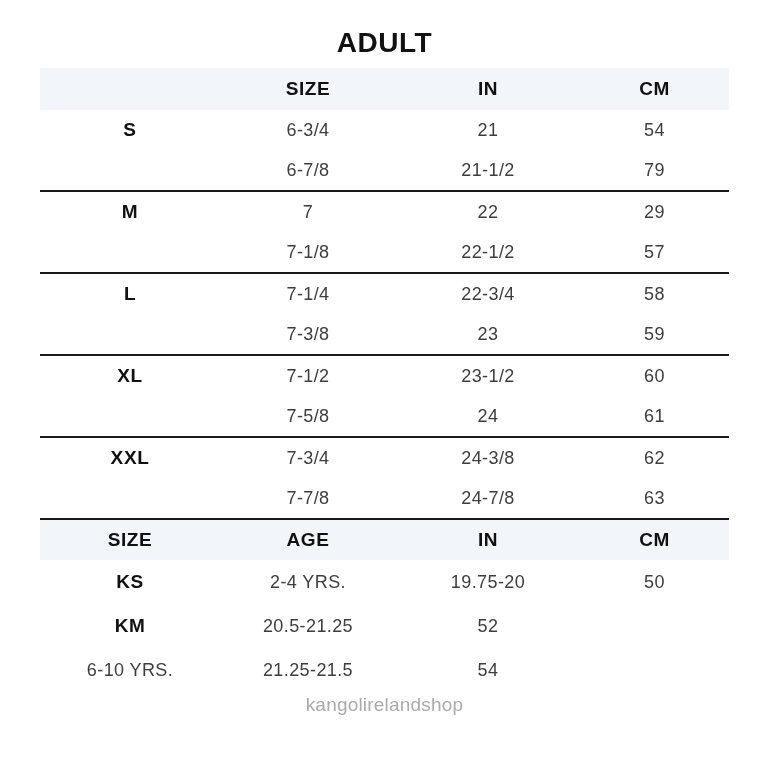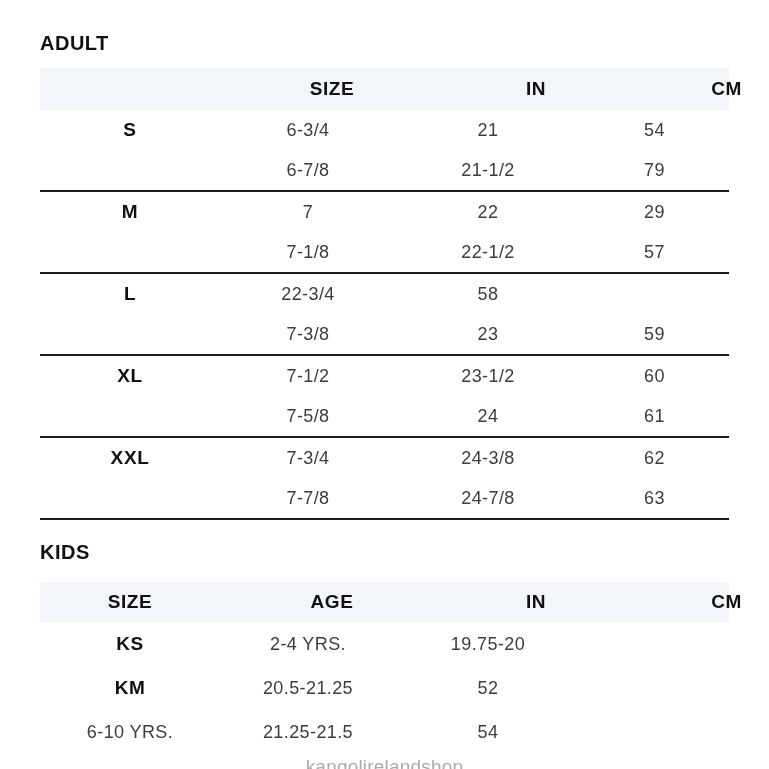--- a/index.html
+++ b/index.html
@@ -5,33 +5,33 @@
   * { margin: 0; padding: 0; box-sizing: border-box; }
   html, body { background: #ffffff; }
   body {
     width: 769px; height: 769px;
     font-family: "Liberation Sans", sans-serif;
     overflow: hidden;
   }
   .page { padding: 33px 40px 0 40px; }
 
   .section-title {
-    font-size: 20px; font-weight: 800; color: #111;
-    letter-spacing: 0.5px; line-height: 20px; height: 20px;
+    font-size: 28px; font-weight: 800; color: #111;
+    letter-spacing: 0.5px; line-height: 20px; height: 20px; text-align: center;
   }
   .title-adult { margin-bottom: 15px; }
   .title-kids { margin-top: 22px; margin-bottom: 20px; }
 
   .grid4 {
     display: grid;
     grid-template-columns: 180px 176px 184px 149px;
     align-items: center;
   }
 
-  .thead { background: var(--band, #f2f5f9); height: 42px; gap: 24px; }
+  .thead { background: var(--band, #f2f5f9); height: 42px; }
   .kids-table .thead { height: 40px; }
   .th {
     text-align: center; font-weight: 800; font-size: 19px;
     color: #111; letter-spacing: 0.6px;
   }
 
   .row { height: 40px; }
   .kids-table .row { height: 44px; }
 
   .cell {
@@ -88,20 +88,21 @@
           <div class="row grid4">
             <div class="cell label-cell"></div>
             <div class="cell">7-1/8</div>
             <div class="cell">22-1/2</div>
             <div class="cell">57</div>
           </div>
         </div>
         <div class="group">
           <div class="row grid4">
             <div class="cell label-cell">L</div>
+            <div class="cell">7-1/4</div>
             <div class="cell">22-3/4</div>
             <div class="cell">58</div>
           </div>
           <div class="row grid4">
             <div class="cell label-cell"></div>
             <div class="cell">7-3/8</div>
             <div class="cell">23</div>
             <div class="cell">59</div>
           </div>
         </div>
@@ -129,34 +130,34 @@
           <div class="row grid4">
             <div class="cell label-cell"></div>
             <div class="cell">7-7/8</div>
             <div class="cell">24-7/8</div>
             <div class="cell">63</div>
           </div>
         </div>
       </div>
   </div>
 
-  <h2 class="section-title title-kids">KIDS</h2>
 
   <div class="kids-table">
     <div class="thead grid4">
       <div class="th">SIZE</div>
       <div class="th">AGE</div>
       <div class="th">IN</div>
       <div class="th">CM</div>
     </div>
     <div id="kids-body">
         <div class="row grid4">
           <div class="cell label-cell">KS</div>
           <div class="cell">2-4 YRS.</div>
           <div class="cell">19.75-20</div>
+          <div class="cell">50</div>
         </div>
         <div class="row grid4">
           <div class="cell label-cell">KM</div>
           <div class="cell">20.5-21.25</div>
           <div class="cell">52</div>
         </div>
         <div class="row grid4">
           <div class="cell">6-10 YRS.</div>
           <div class="cell">21.25-21.5</div>
           <div class="cell">54</div>

